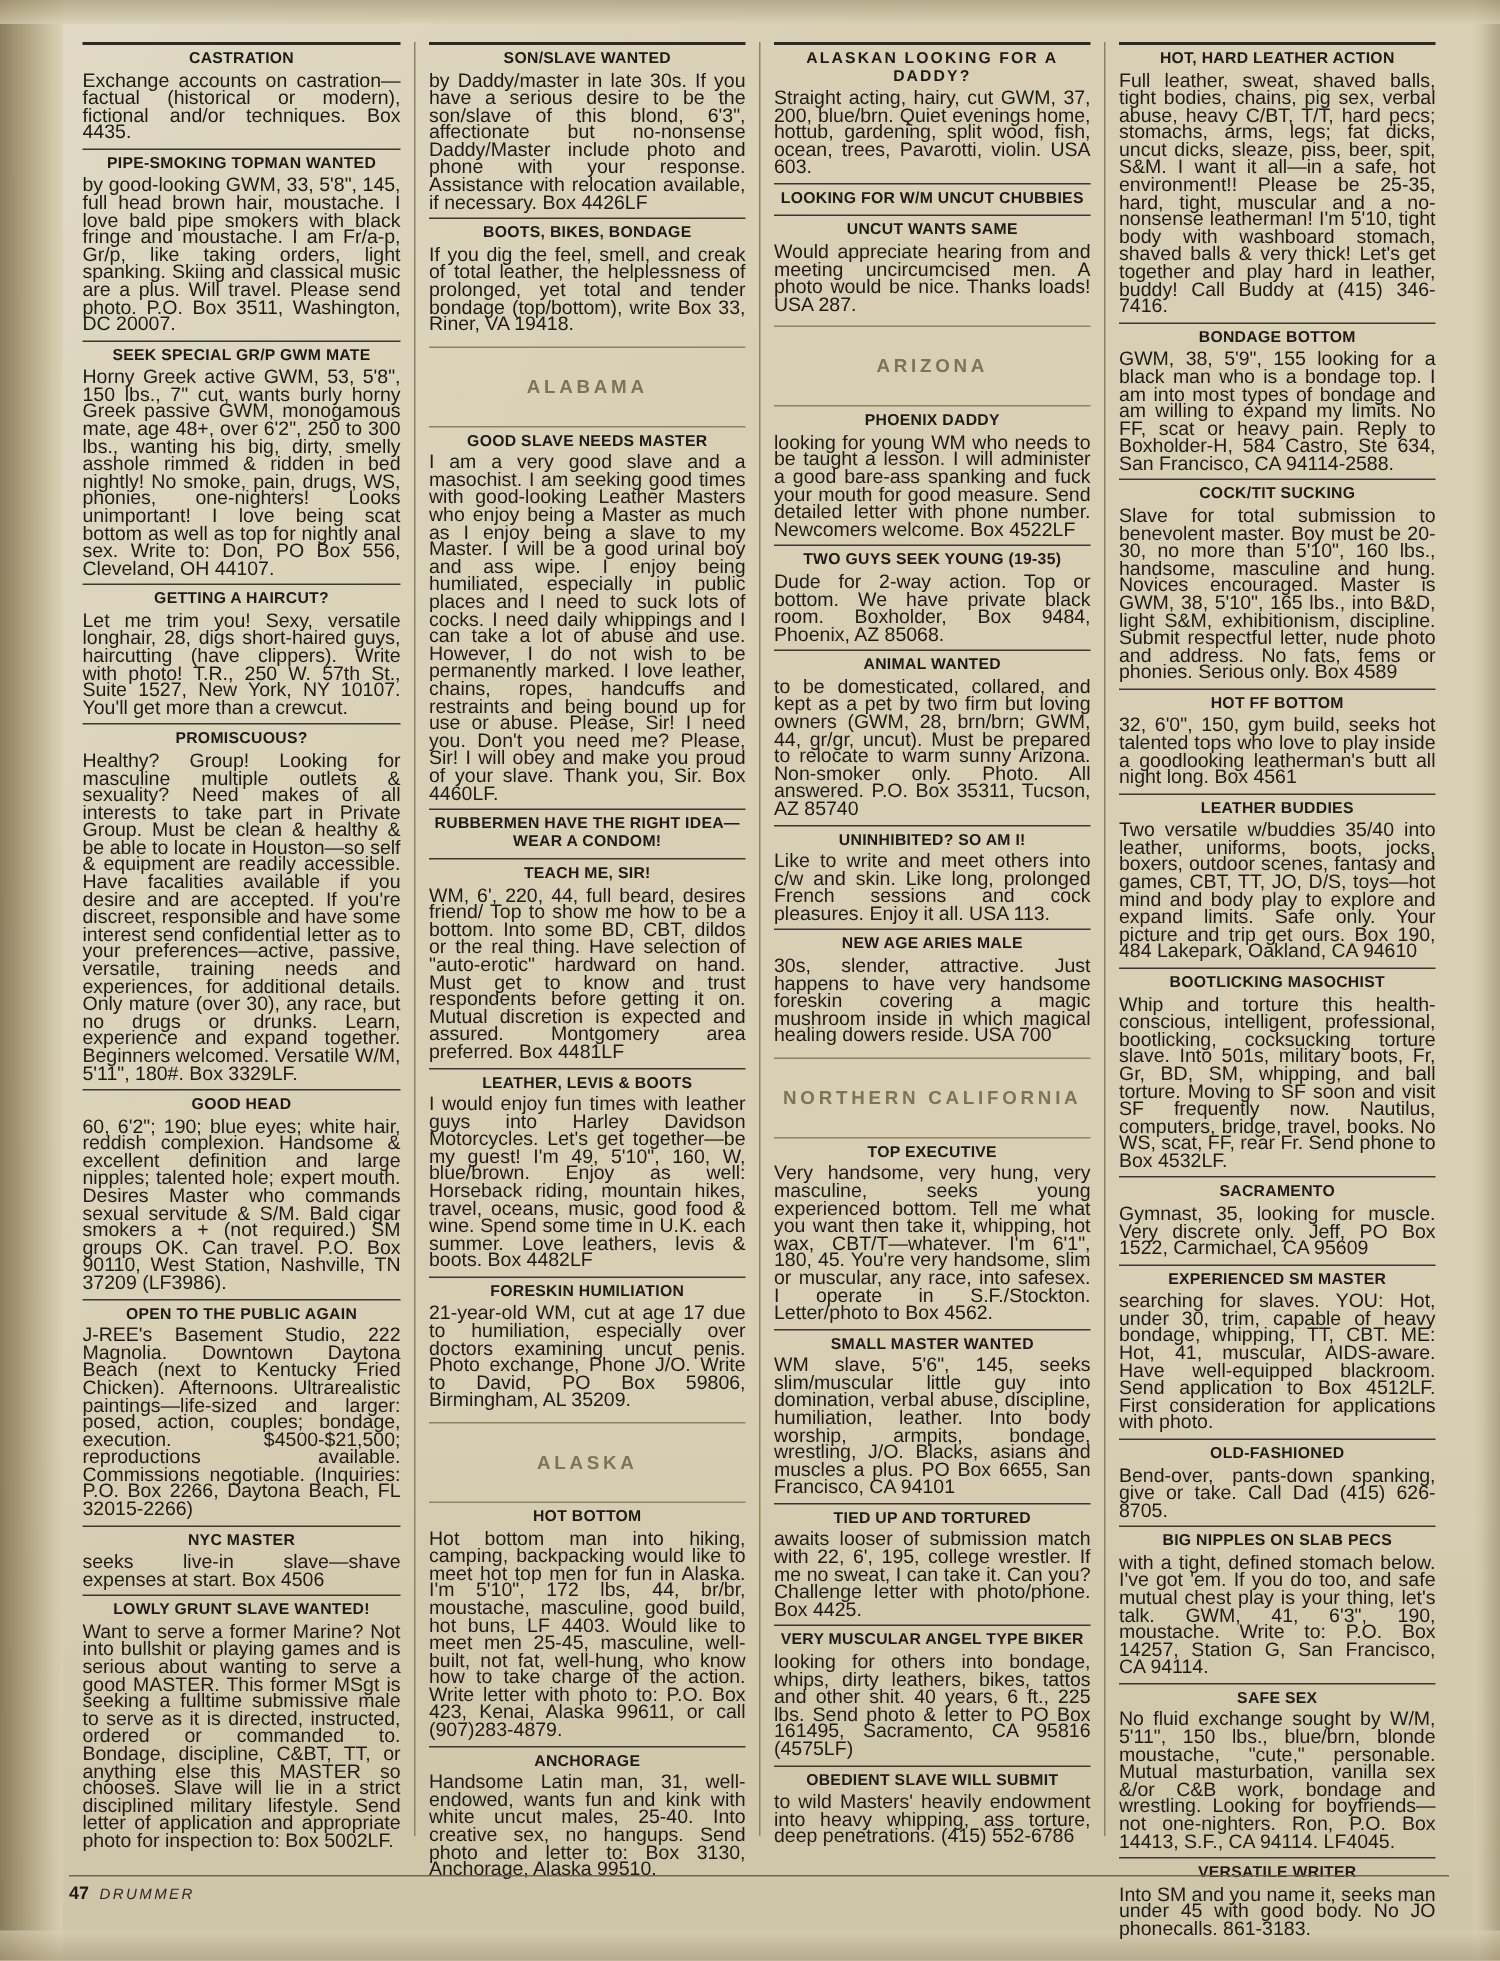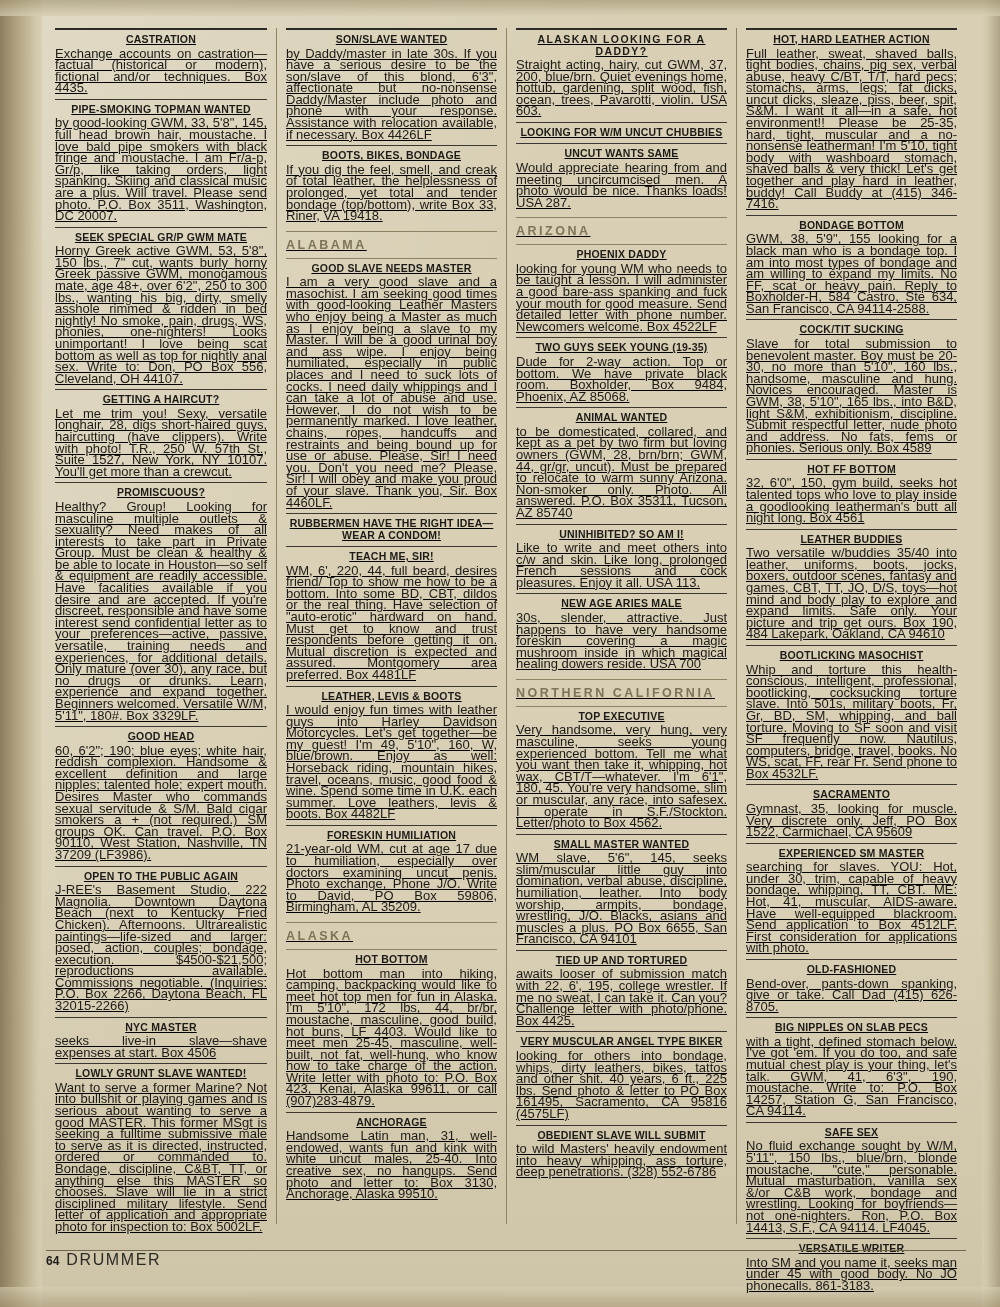--- a/index.html
+++ b/index.html
@@ -49,21 +49,20 @@
     background: linear-gradient(0deg, #a79a77 0%, #d8cfb4 100%);
     opacity: .6;
   }
 
   .content {
     position: absolute;
     left: 46px;
     top: 28px;
     width: 920px;
     height: 1215px;
-    text-decoration: underline;
   }
 
   .columns {
     display: flex;
     gap: 0px;
     height: 1196px;
   }
   .col {
     width: 25%;
     box-sizing: border-box;
@@ -106,27 +105,27 @@
   .ad p {
     font-size: 13px;
     line-height: 11.6px;
     margin: 0;
     text-align: justify;
     color: #1d1b17;
     hyphens: auto;
   }
 
   .state-head {
-    text-align: left;
+    text-align: center;
     font-size: 12.5px;
     font-weight: bold;
     letter-spacing: 2.5px;
     color: #7d7458;
     margin: 9px 0 4px 0;
-    padding: 6px 0;
+    padding: 19px 0;
     border-top: 1px solid #8d8262;
     border-bottom: 1px solid #8d8262;
     text-transform: uppercase;
   }
   .state-head.tall {
     line-height: 14px;
   }
 
   .footer {
     position: absolute;
@@ -135,21 +134,22 @@
     display: flex;
     align-items: baseline;
     gap: 7px;
   }
   .folio {
     font-size: 12px;
     font-weight: bold;
     color: #1d1b17;
   }
   .mag {
-    font-size: 16px;
+    font-size: 10px;
+    font-style: italic;
     letter-spacing: 1.6px;
     color: #2b2a26;
     text-align: center;
   }
   .footer-rule {
     position: absolute;
     left: 46px;
     right: 34px;
     bottom: 56px;
     border-top: 1px solid #6f6650;
@@ -320,21 +320,21 @@
               <p>awaits looser of submission match with 22, 6', 195, college wrestler. If me no sweat, I can take it. Can you? Challenge letter with photo/phone. Box 4425.</p>
             </div>
             <div class="ad">
               <div class="ad-sep"></div>
               <h3>VERY MUSCULAR ANGEL TYPE BIKER</h3>
               <p>looking for others into bondage, whips, dirty leathers, bikes, tattos and other shit. 40 years, 6 ft., 225 lbs. Send photo &amp; letter to PO Box 161495, Sacramento, CA 95816 (4575LF)</p>
             </div>
             <div class="ad">
               <div class="ad-sep"></div>
               <h3>OBEDIENT SLAVE WILL SUBMIT</h3>
-              <p>to wild Masters' heavily endowment into heavy whipping, ass torture, deep penetrations. (328) 552-6786</p>
+              <p>to wild Masters' heavily endowment into heavy whipping, ass torture, deep penetrations. (415) 552-6786</p>
             </div>
           </div>
         </div>
         <div class="col">
           <div class="col-inner">
             <div class="rule-top"></div>
             <div class="ad">
               <h3>HOT, HARD LEATHER ACTION</h3>
               <p>Full leather, sweat, shaved balls, tight bodies, chains, pig sex, verbal abuse, heavy C/BT, T/T, hard pecs; stomachs, arms, legs; fat dicks, uncut dicks, sleaze, piss, beer, spit, S&amp;M. I want it all—in a safe, hot environment!! Please be 25-35, hard, tight, muscular and a no-nonsense leatherman! I'm 5'10, tight body with washboard stomach, shaved balls &amp; very thick! Let's get together and play hard in leather, buddy! Call Buddy at (415) 346-7416.</p>
             </div>
@@ -393,16 +393,16 @@
               <h3>VERSATILE WRITER</h3>
               <p>Into SM and you name it, seeks man under 45 with good body. No JO phonecalls. 861-3183.</p>
             </div>
           </div>
         </div>
       </div>
   </div>
 
   <div class="footer-rule"></div>
   <div class="footer">
-    <span class="folio">64</span>
+    <span class="folio">47</span>
     <span class="mag">DRUMMER</span>
   </div>
 </div>
 
 </body></html>

